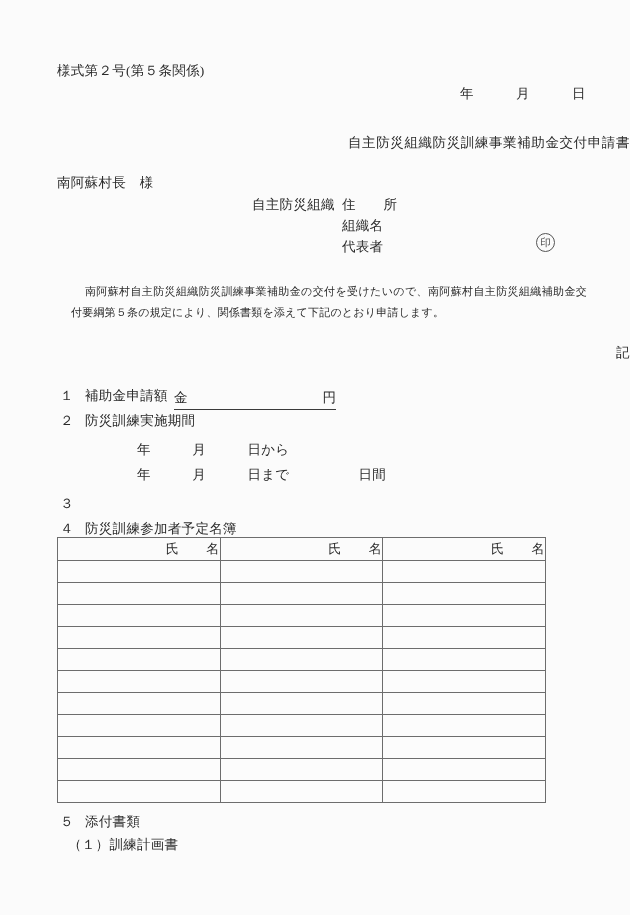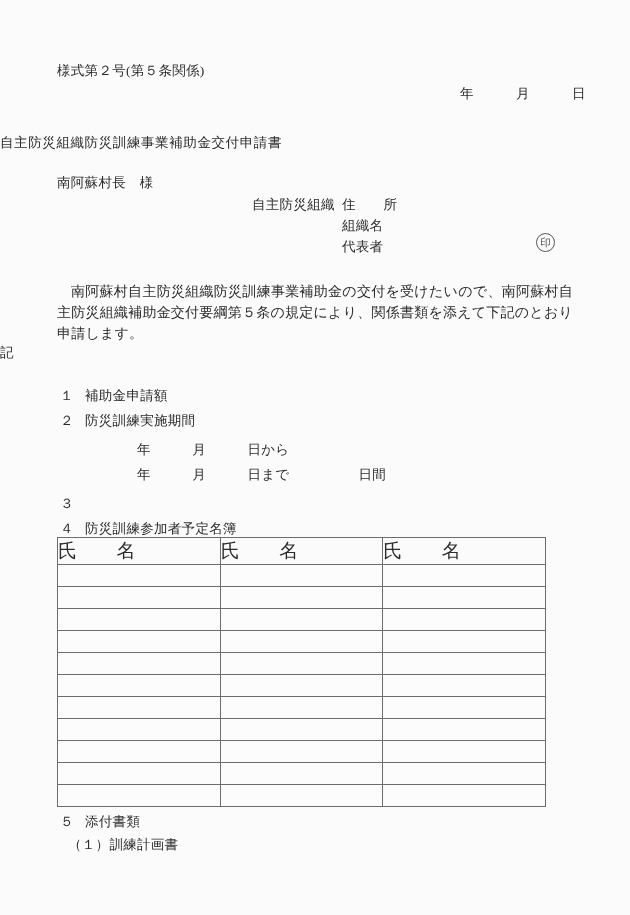--- a/index.html
+++ b/index.html
@@ -28,21 +28,21 @@
     position: absolute;
     white-space: pre;
     font-size: 13.5px;
     line-height: 1;
     letter-spacing: 0.3px;
   }
   .center-line {
     position: absolute;
     left: 0;
     width: 630px;
-    text-align: left;
+    text-align: right;
     white-space: pre;
     font-size: 13.5px;
   }
 
   
   #form-code      { left: 57px;  top: 64px; }
   #date-line      { left: 460px; top: 87px; letter-spacing: 0.5px; }
   #doc-title      { top: 134px; font-size: 13.5px; letter-spacing: 0.6px; }
 
   
@@ -63,24 +63,24 @@
     font-size: 10.5px;
     line-height: 18px;
     text-align: center;
     color: #4a4a4a;
     box-sizing: border-box;
   }
 
   
   #body-paragraph {
     position: absolute;
-    left: 57px;
+    left: 71px;
     top: 281px;
     width: 516px;
-    font-size: 14px;
+    font-size: 11px;
     line-height: 21px;
     text-indent: 14px;
     text-align: justify;
     letter-spacing: 0.2px;
   }
   #ki-mark { top: 344px; letter-spacing: 0.6px; }
 
   
   .item-no    { left: 60px; font-size: 13.5px; }
   .item-label { left: 85px; font-size: 13.5px; }
@@ -119,22 +119,22 @@
     top: 537px;
     width: 489px;
     border-collapse: collapse;
     table-layout: fixed;
   }
   #roster th, #roster td {
     border: 1px solid #6d6d6d;
     height: 21px;
     padding: 0;
     font-weight: normal;
-    font-size: 19px;
-    text-align: left;
+    font-size: 13px;
+    text-align: right;
     vertical-align: middle;
     letter-spacing: 0.5px;
     color: #2b2b2b;
   }
   #roster th { height: 22px; }
   #roster td { background: #fcfcfc; }
 </style>
 </head>
 <body>
 
@@ -157,20 +157,21 @@
   <div class="t" id="field-rep">代表者</div>
 
   <div class="seal">印</div>
 
   <div id="body-paragraph">南阿蘇村自主防災組織防災訓練事業補助金の交付を受けたいので、南阿蘇村自主防災組織補助金交付要綱第５条の規定により、関係書類を添えて下記のとおり申請します。</div>
 
   <div class="center-line" id="ki-mark">記</div>
 
   <div class="t item-no" id="item1-no">１</div>
   <div class="t item-label" id="item1-label">補助金申請額</div>
+  <div id="item1-amount">金　　　　　　　　　　円</div>
 
   <div class="t item-no" id="item2-no">２</div>
   <div class="t item-label" id="item2-label">防災訓練実施期間</div>
   <div class="t" id="item2-from">年　　　月　　　日から</div>
   <div class="t" id="item2-to">年　　　月　　　日まで　　　　　日間</div>
 
   <div class="t item-no" id="item3-no">３</div>
 
   <div class="t item-no" id="item4-no">４</div>
   <div class="t item-label" id="item4-label">防災訓練参加者予定名簿</div>

